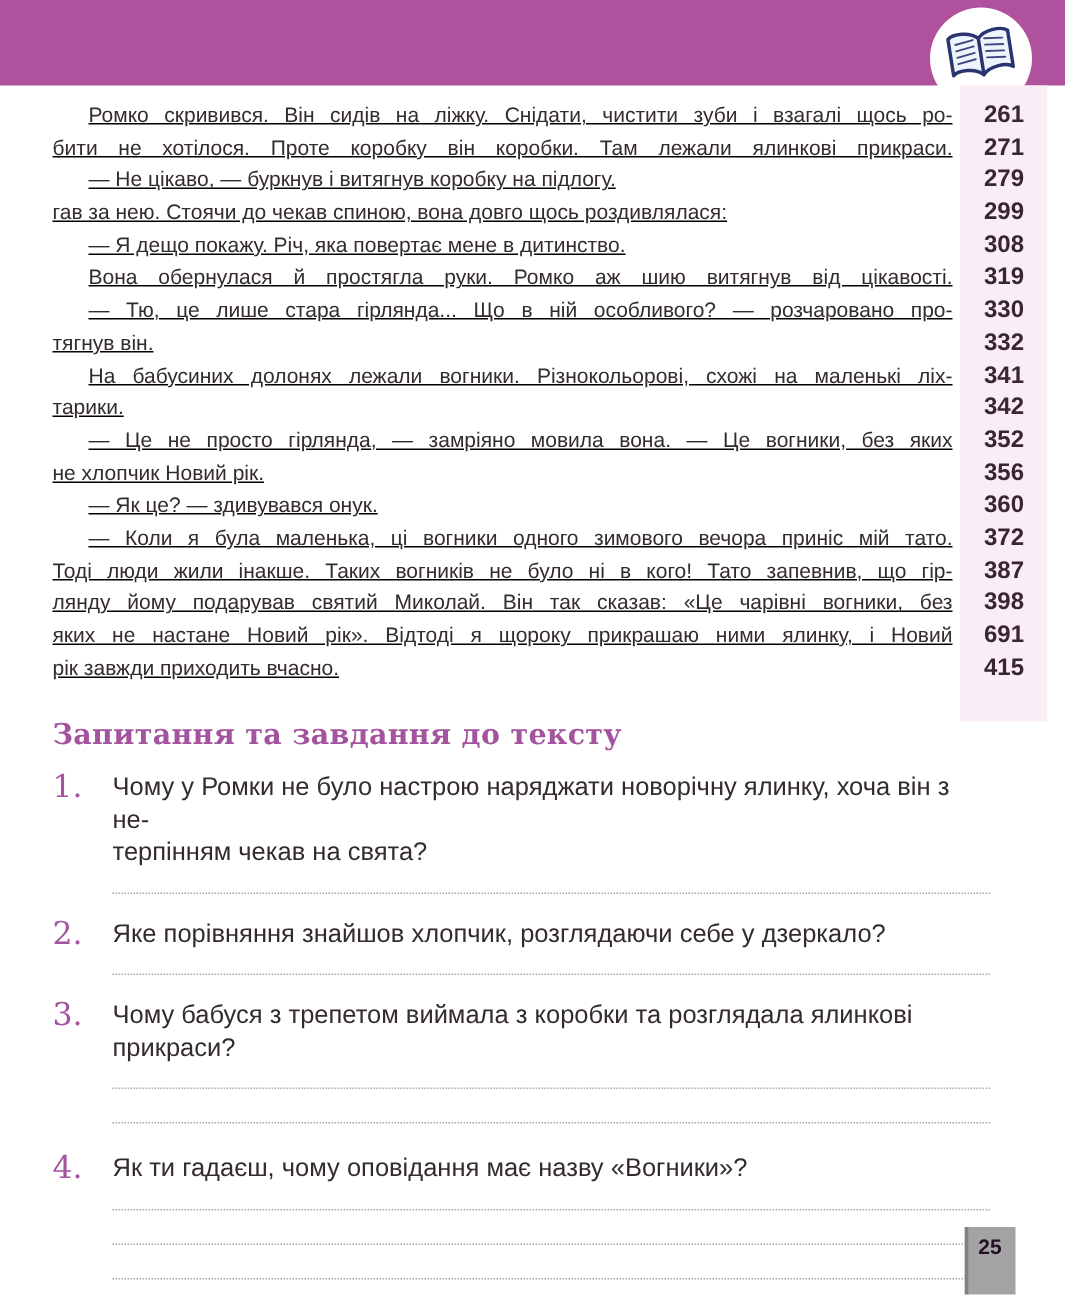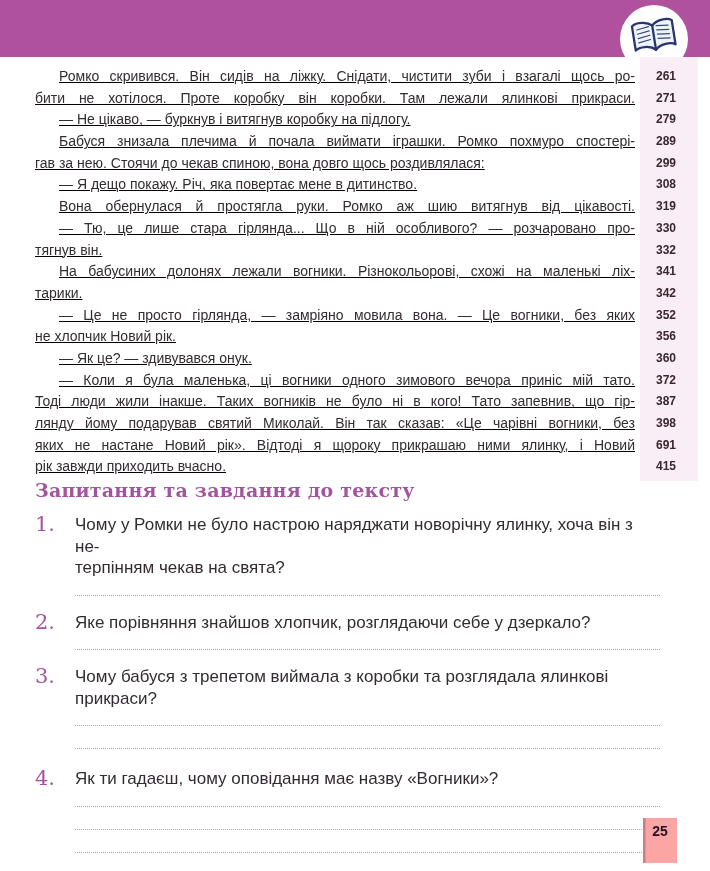--- a/index.html
+++ b/index.html
@@ -17,42 +17,42 @@
   .reading{position:absolute;left:35px;top:66px;width:663px;}
   .rline{position:relative;height:21.7px;text-decoration:underline;}
   .rline .txt{
     display:block;width:600px;font-size:14px;line-height:21.7px;color:#332b31;
     white-space:nowrap;overflow:visible;
   }
   .rline.j .txt{white-space:normal;text-align:justify;text-align-last:justify;}
   .rline.ind .txt{text-indent:24px;}
   .rline .num{
     position:absolute;right:0;top:0;width:58px;box-sizing:border-box;padding-left:16px;
-    font-size:12px;line-height:21.7px;font-weight:bold;color:#3a262f;
+    font-size:16px;line-height:21.7px;font-weight:bold;color:#3a262f;
   }
   .questions{position:absolute;left:35px;top:479px;width:625px;}
   .q-heading{
     font-family:"DejaVu Serif","Liberation Serif",serif;
     font-size:19px;font-weight:bold;color:#a4549e;letter-spacing:0.2px;height:25px;
   }
   .q-block{margin-top:16px;}
   .q-block:nth-of-type(1){margin-top:10px;}
   .q-block:nth-of-type(4){margin-top:19px;}
   .question{display:flex;}
   .q-num{
     width:40px;flex:0 0 40px;font-family:"DejaVu Serif","Liberation Serif",serif;
     font-size:21px;line-height:21px;color:#a4549e;
   }
   .q-text{
     flex:1;font-size:17px;line-height:21.5px;color:#332b31;white-space:pre-line;
   }
   .answer-area{margin-left:40px;margin-top:-6px;}
   .answer-line{height:22px;border-bottom:1px dotted #a8a7a5;}
   .page-tab{
-    position:absolute;left:643px;top:818px;width:34px;height:45px;background:#fca5a5;
+    position:absolute;left:643px;top:818px;width:34px;height:45px;background:#a3a3a3;
     box-shadow:inset 2.5px 0 0 rgba(60,10,50,0.25);
   }
   .page-tab span{
     display:block;margin-top:5px;text-align:center;font-size:14px;font-weight:bold;color:#241026;
   }
 </style>
 </head>
 <body>
 
 <div class="header-band"></div>
@@ -86,24 +86,20 @@
       <span class="num">261</span>
     </div>
     <div class="rline j">
       <span class="txt">бити не хотілося. Проте коробку він коробки. Там лежали ялинкові прикраси.</span>
       <span class="num">271</span>
     </div>
     <div class="rline ind">
       <span class="txt">— Не цікаво, — буркнув і витягнув коробку на підлогу.</span>
       <span class="num">279</span>
     </div>
-    <div class="rline j ind">
-      <span class="txt">Бабуся знизала плечима й почала виймати іграшки. Ромко похмуро спостері-</span>
-      <span class="num">289</span>
-    </div>
     <div class="rline">
       <span class="txt">гав за нею. Стоячи до чекав спиною, вона довго щось роздивлялася:</span>
       <span class="num">299</span>
     </div>
     <div class="rline ind">
       <span class="txt">— Я дещо покажу. Річ, яка повертає мене в дитинство.</span>
       <span class="num">308</span>
     </div>
     <div class="rline j ind">
       <span class="txt">Вона обернулася й простягла руки. Ромко аж шию витягнув від цікавості.</span>

